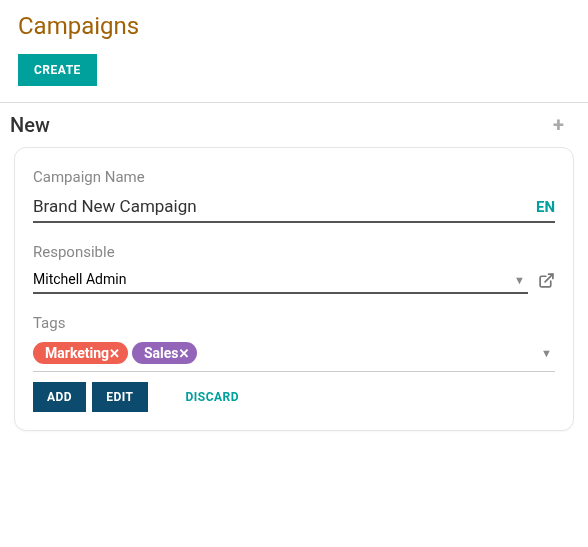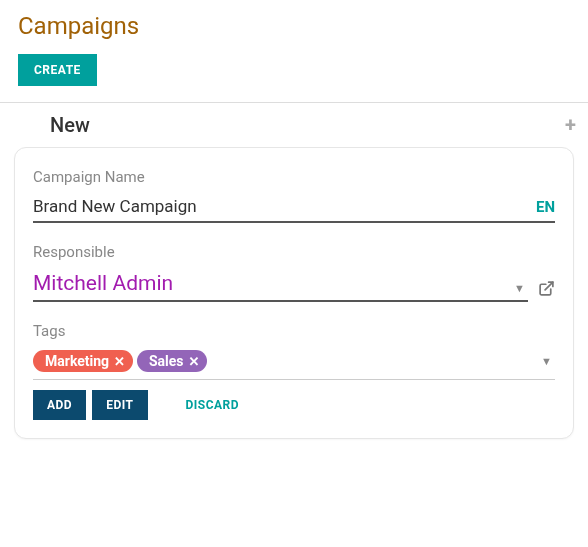--- a/index.html
+++ b/index.html
@@ -47,22 +47,21 @@
   .divider {
     border-top: 1px solid #ddd;
   }
   .stage {
     padding: 10px 0 0 0;
   }
   .stage-header {
     display: flex;
     align-items: center;
     justify-content: space-between;
-    padding: 0 12px 10px 10px;
-    margin-left: 40px;
+    padding: 0 24px 10px 10px;
   }
   .stage-title {
     font-size: 20px;
     color: #333;
     font-weight: 500;
   }
   .plus-icon {
     color: #aaa;
     font-size: 20px;
     font-weight: 700;
@@ -117,22 +116,22 @@
   }
   .select-input-wrap {
     flex: 1;
     display: flex;
     align-items: flex-end;
     border-bottom: 2px solid #555;
     padding-bottom: 5px;
   }
   .select-value {
     flex: 1;
-    font-size: 21px;
-    color: #a21caf;
+    font-size: 14px;
+    color: #000000;
   }
   .caret-down {
     color: #888;
     font-size: 11px;
     padding: 0 3px;
   }
   .ext-link-icon {
     color: #888;
     cursor: pointer;
     padding-bottom: 5px;
@@ -155,21 +154,20 @@
     flex-wrap: wrap;
   }
   .tag {
     display: inline-flex;
     align-items: center;
     border-radius: 999px;
     color: #fff;
     font-size: 14px;
     font-weight: 700;
     padding: 3px 8px 3px 12px;
-    gap: 5px;
   }
   .tag-remove {
     cursor: pointer;
     font-size: 13px;
     line-height: 1;
     font-weight: 700;
   }
   .actions-row {
     display: flex;
     align-items: center;

